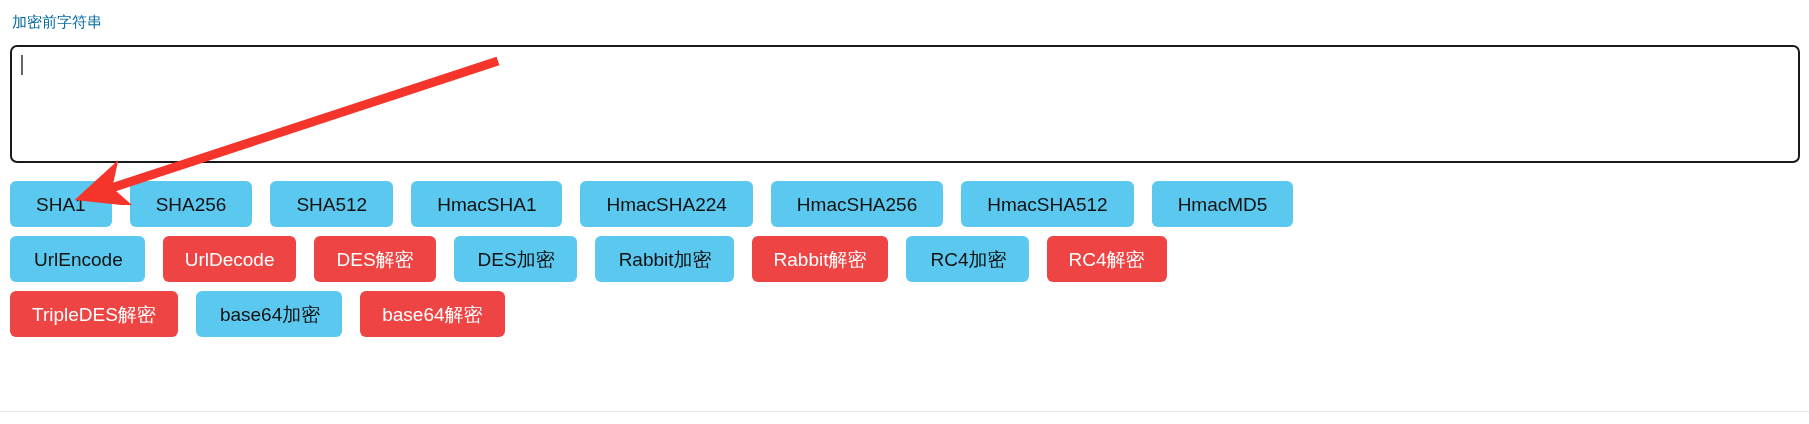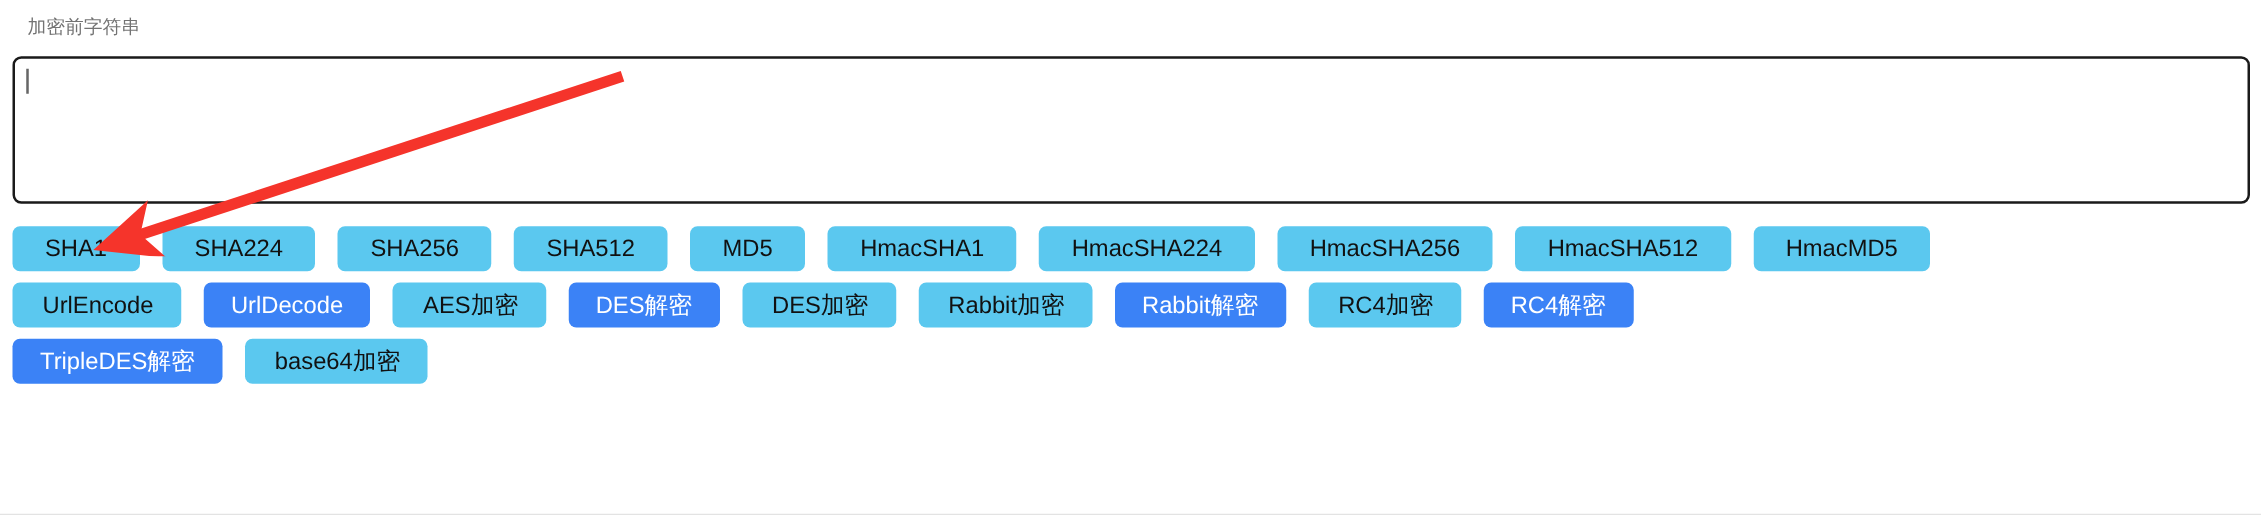--- a/index.html
+++ b/index.html
@@ -15,25 +15,25 @@
   .page {
     position: relative;
     width: 1809px;
     height: 424px;
     background: #ffffff;
   }
 
   
   .field-label {
     position: absolute;
-    left: 22px;
+    left: 12px;
     top: 12px;
     font-size: 15px;
     line-height: 20px;
-    color: #737373;
+    color: #0369a1;
     white-space: nowrap;
   }
 
   
   .input-wrap {
     position: absolute;
     left: 10px;
     top: 45px;
     width: 1790px;
     height: 118px;
@@ -74,34 +74,34 @@
     display: flex;
     flex-wrap: nowrap;
     align-items: flex-start;
     gap: 0px;
     margin-bottom: 9px;
   }
   .btn {
     display: inline-flex;
     align-items: center;
     justify-content: center;
-    height: 36px;
+    height: 46px;
     padding: 0 22px;
     margin-right: 18px;
     border: none;
     border-radius: 6px;
     font-size: 19px;
     line-height: 1;
     white-space: nowrap;
     cursor: pointer;
     font-family: "Liberation Sans", "DejaVu Sans", sans-serif;
     text-align: right;
   }
   .btn.blue  { background: #5BC8EF; color: #111111; padding-left: 24px; }
-  .btn.red   { background: #3b82f6; color: #ffffff; }
+  .btn.red   { background: #ef4444; color: #ffffff; }
 
   .row1 .btn { padding: 0 26px; }
   .row1 .btn:last-child { margin-right: 0; }
 
   
   .arrow-svg {
     position: absolute;
     left: 60px;
     top: 55px;
     width: 470px;
@@ -127,44 +127,42 @@
   <div class="field-label">加密前字符串</div>
 
   <div class="input-wrap">
     <textarea class="enc-textarea" placeholder="" style=""></textarea>
     <div class="caret"></div>
   </div>
 
   <div class="btn-rows">
     <div class="btn-row row1">
         <button class="btn blue">SHA1</button>
-        <button class="btn blue">SHA224</button>
         <button class="btn blue">SHA256</button>
         <button class="btn blue">SHA512</button>
-        <button class="btn blue">MD5</button>
         <button class="btn blue">HmacSHA1</button>
         <button class="btn blue">HmacSHA224</button>
         <button class="btn blue">HmacSHA256</button>
         <button class="btn blue">HmacSHA512</button>
         <button class="btn blue">HmacMD5</button>
       </div>
     <div class="btn-row row2">
         <button class="btn blue">UrlEncode</button>
         <button class="btn red">UrlDecode</button>
-        <button class="btn blue">AES加密</button>
         <button class="btn red">DES解密</button>
         <button class="btn blue">DES加密</button>
         <button class="btn blue">Rabbit加密</button>
         <button class="btn red">Rabbit解密</button>
         <button class="btn blue">RC4加密</button>
         <button class="btn red">RC4解密</button>
       </div>
     <div class="btn-row row3">
         <button class="btn red">TripleDES解密</button>
         <button class="btn blue">base64加密</button>
+        <button class="btn red">base64解密</button>
       </div>
   </div>
 
   <svg class="arrow-svg" viewBox="0 0 470 150" xmlns="http://www.w3.org/2000/svg">
     <defs>
       <marker id="ah" markerWidth="6" markerHeight="6" refX="4.2" refY="3" orient="auto" markerUnits="strokeWidth">
         <path d="M0,0.3 L6,3 L0,5.7 L1.6,3 Z" fill="#F5342B"></path>
       </marker>
     </defs>
     <line x1="438" y1="6" x2="30" y2="140" stroke="#F5342B" stroke-width="9" marker-end="url(#ah)"></line>

